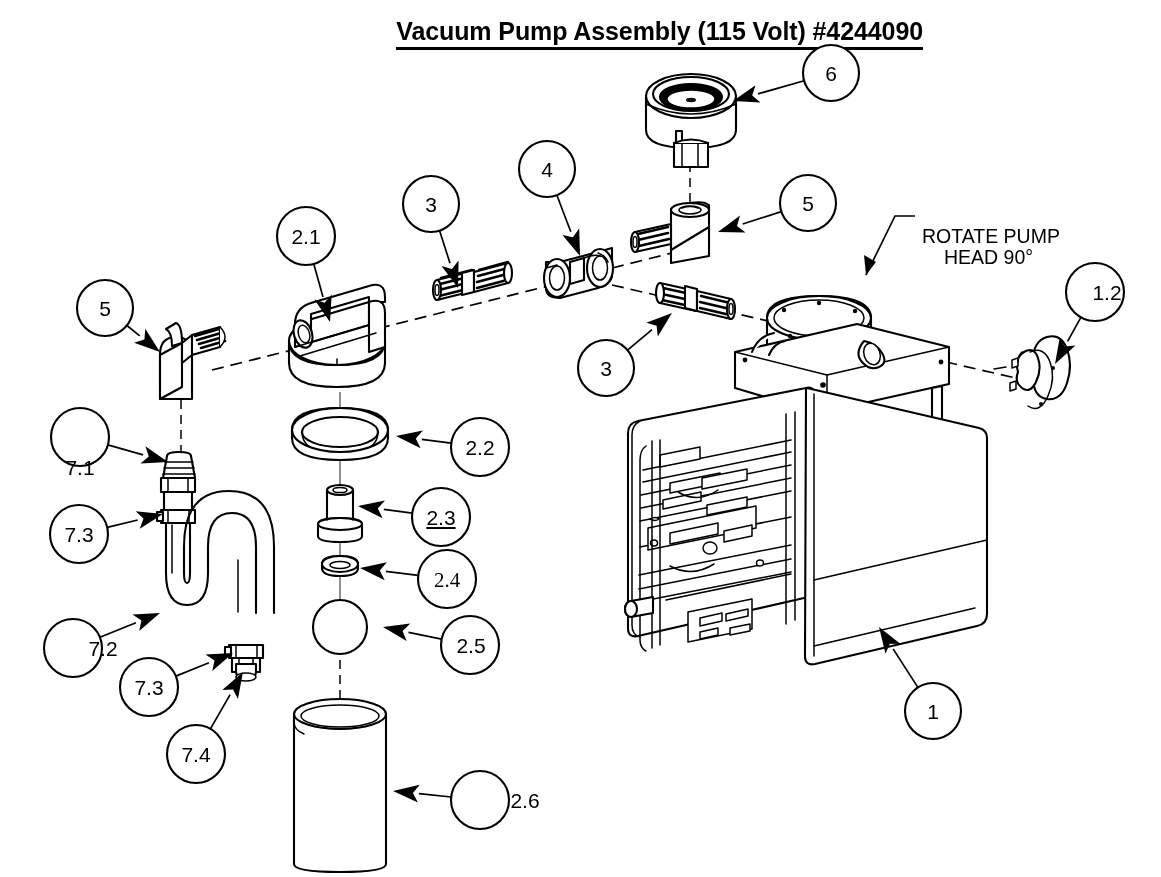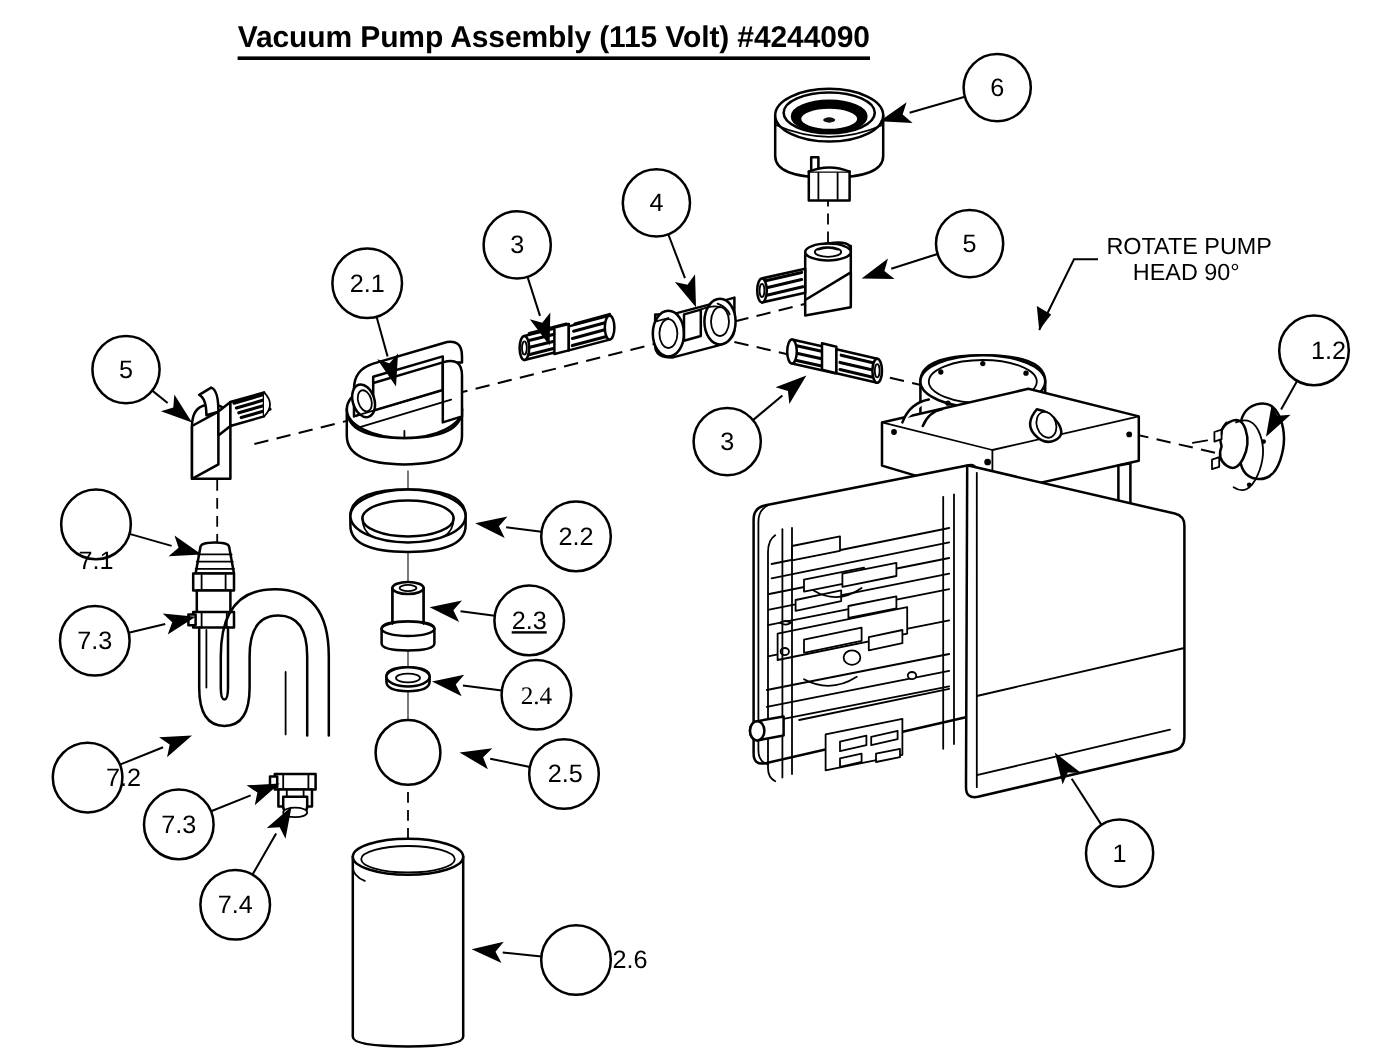--- a/index.html
+++ b/index.html
@@ -23,37 +23,38 @@
     left: 0;
     top: 0;
     width: 1161px;
     height: 877px;
   }
   .ttl {
     position: absolute;
     left: 0;
     top: 17px;
     width: 923px;
-    text-align: center;
+    text-align: right;
     font-size: 25px;
     font-weight: bold;
     color: #000;
     letter-spacing: -0.1px;
     white-space: nowrap;
   }
   .ttl span {
     border-bottom: 3px solid #000;
     padding-bottom: 2px;
   }
   .note {
     position: absolute;
     font-size: 19.5px;
     color: #000;
     line-height: 1.06;
     white-space: pre;
+    margin-top: 30px;
   }
   .balloon-txt {
     position: absolute;
     font-size: 21px;
     color: #000;
     text-align: center;
     white-space: nowrap;
     transform: translate(-50%, -50%);
   }
 </style>

